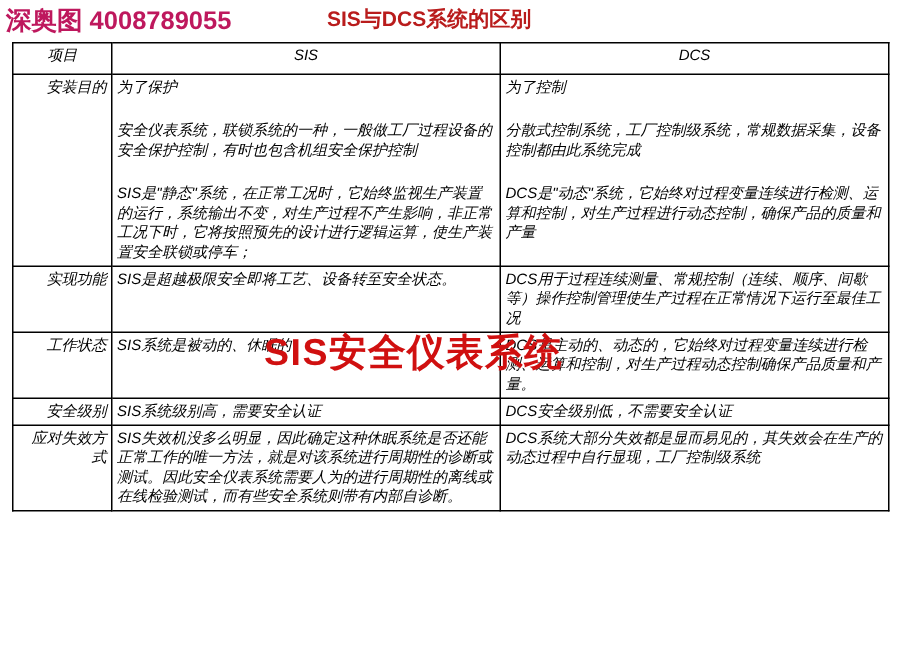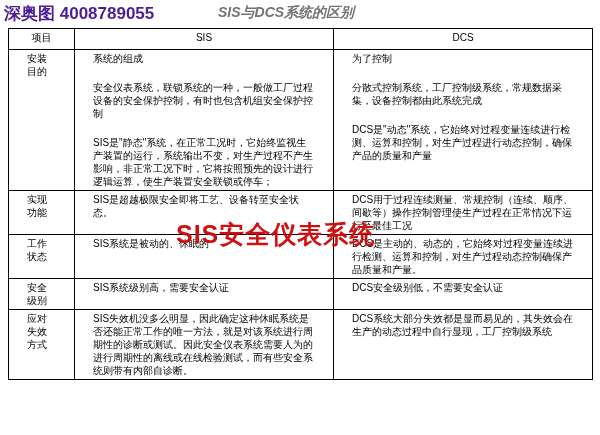--- a/index.html
+++ b/index.html
@@ -25,63 +25,63 @@
     height: 28px;
     padding: 2px 0 0 4px;
     box-sizing: border-box;
   }
   .brand {
     position: absolute;
     left: 4px;
     top: 2px;
     font-size: 17px;
     font-weight: bold;
-    color: #4c1d95;
+    color: #be185d;
     letter-spacing: 0px;
     white-space: nowrap;
   }
   .doc-title {
     position: absolute;
     left: 218px;
     top: 4px;
     font-size: 14px;
     font-weight: bold;
-    color: #737373;
+    color: #b91c1c;
     white-space: nowrap;
-    font-style: italic;
   }
   table.main {
     border-collapse: collapse;
     table-layout: fixed;
     width: 584px;
     margin: 0 8px;
     border: 1px solid #000000;
   }
   table.main td, table.main th {
     border: 1px solid #000000;
     vertical-align: top;
     font-size: 10px;
     line-height: 13px;
-    padding: 2px 18px;
+    padding: 2px 3px;
     font-family: "Liberation Sans", sans-serif;
     font-weight: normal;
+    font-style: italic;
   }
   col.c1 { width: 66px; }
   col.c2 { width: 259px; }
   col.c3 { width: 259px; }
 
   thead td {
     text-align: center;
     vertical-align: middle;
     font-size: 10px;
     height: 16px;
     padding: 1px 2px;
   }
   td.rowlabel {
-    text-align: left;
+    text-align: right;
     vertical-align: middle;
     font-size: 10px;
     line-height: 14px;
   }
   td.cell p {
     margin: 0 0 0 0;
     text-indent: 0;
   }
   td.cell p + p {
     margin-top: 16px;
@@ -118,21 +118,21 @@
       <tr>
         <td>项目</td>
         <td>SIS</td>
         <td>DCS</td>
       </tr>
     </thead>
     <tbody>
       <tr>
         <td class="rowlabel">安装目的</td>
         <td class="cell">
-          <p>系统的组成</p>
+          <p>为了保护</p>
           <p>安全仪表系统，联锁系统的一种，一般做工厂过程设备的安全保护控制，有时也包含机组安全保护控制</p>
           <p>SIS是"静态"系统，在正常工况时，它始终监视生产装置的运行，系统输出不变，对生产过程不产生影响，非正常工况下时，它将按照预先的设计进行逻辑运算，使生产装置安全联锁或停车；</p>
         </td>
         <td class="cell">
           <p>为了控制</p>
           <p>分散式控制系统，工厂控制级系统，常规数据采集，设备控制都由此系统完成</p>
           <p>DCS是"动态"系统，它始终对过程变量连续进行检测、运算和控制，对生产过程进行动态控制，确保产品的质量和产量</p>
         </td>
       </tr>
       <tr>

